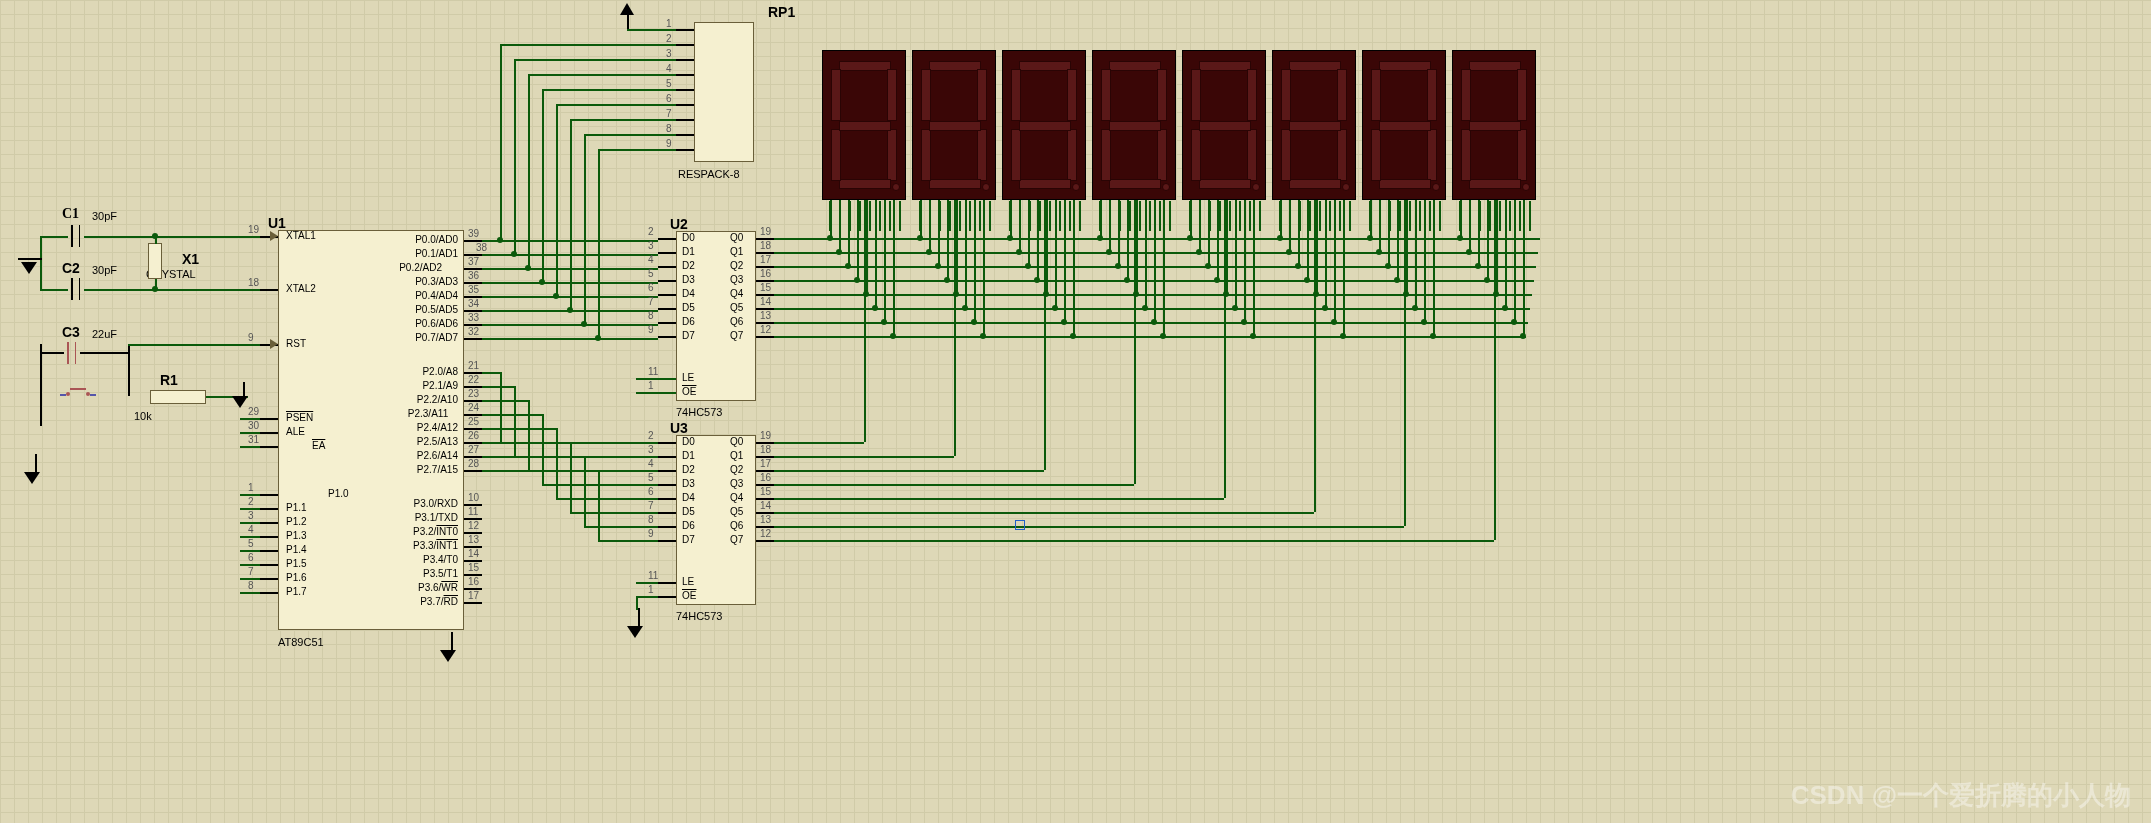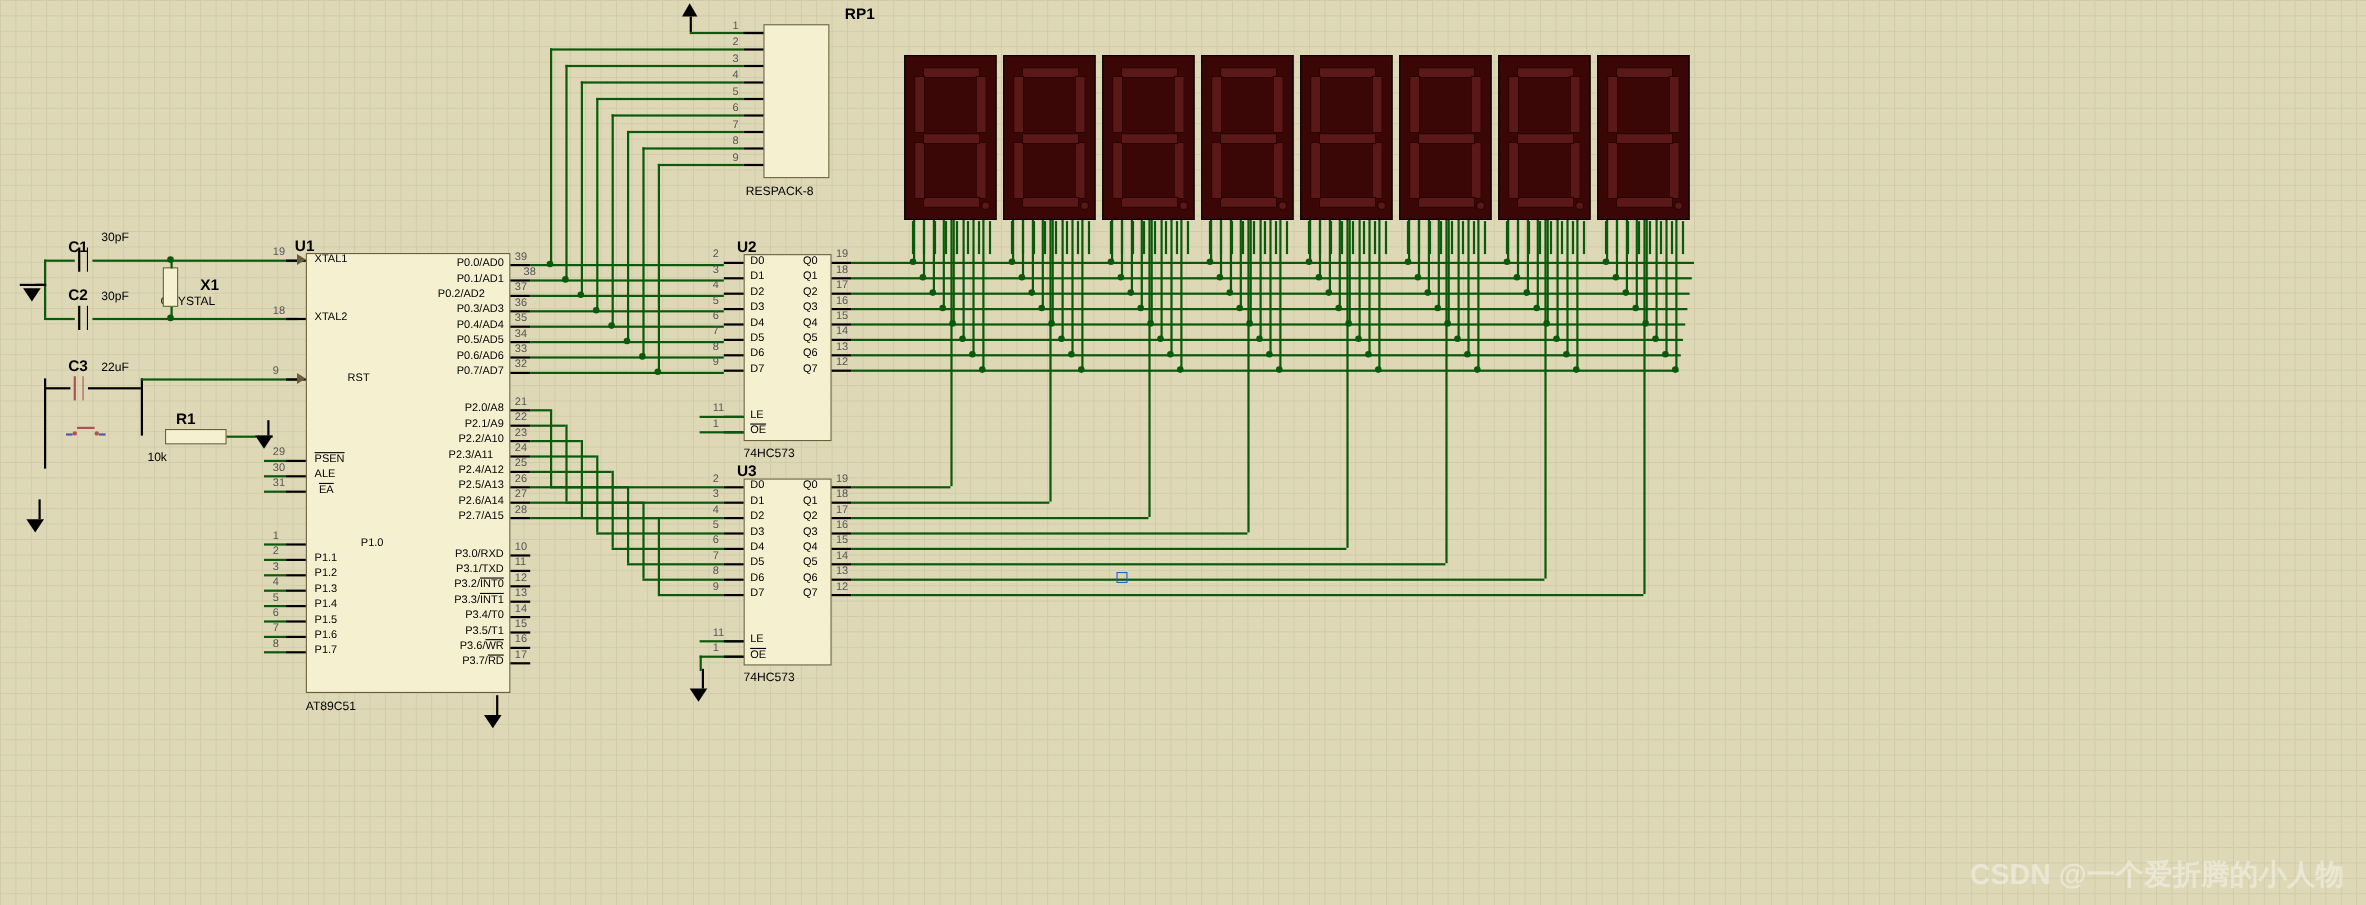--- a/index.html
+++ b/index.html
@@ -70,21 +70,21 @@
 .cap-sym { position:absolute; }
 .cap-plate { width:1.5px; height:22px; background:#000; display:inline-block; margin:0 3px; }
 .res-sym { position:absolute; width:56px; height:14px; border:1.5px solid #6a5f3a; background:#f5f0d0; }
 .crystal-sym { position:absolute; width:14px; height:36px; border:1.5px solid #6a5f3a; background:#f5f0d0; }
 .overline { text-decoration: overline; }
 .watermark { position:absolute; right:20px; bottom:10px; font-size:26px; color:rgba(255,255,255,0.4); font-weight:bold; }
 </style>
 </head>
 <body>
 
-<div class="comp-label" style="left:62px; top:216px;">C1</div>
+<div class="comp-label" style="left:62px; top:206px;font-family:Liberation Serif, serif;">C1</div>
 <div class="comp-sub" style="left:92px; top:210px;">30pF</div>
 <div class="cap-sym" style="left:68px; top:225px;">
   <span class="cap-plate"></span><span class="cap-plate"></span>
 </div>
 <div class="wire-h" style="left:40px; top:236px; width:28px;"></div>
 <div class="wire-h" style="left:84px; top:236px; width:72px;"></div>
 
 <div class="comp-label" style="left:62px; top:260px;">C2</div>
 <div class="comp-sub" style="left:92px; top:264px;">30pF</div>
 <div class="cap-sym" style="left:68px; top:278px;">
@@ -566,30 +566,30 @@
 <div class="watermark">CSDN @一个爱折腾的小人物</div>
 
 <div class="wire-h" style="left: 260px; top: 236px; width: 18px; background: rgb(0, 0, 0);"></div>
 <div class="pin-num" style="left: 248px; top: 224px;">19</div>
 <div class="pin-text" style="left: 286px; top: 230px;">XTAL1</div>
 <div class="wire-h" style="left: 260px; top: 289px; width: 18px; background: rgb(0, 0, 0);"></div>
 <div class="pin-num" style="left: 248px; top: 277px;">18</div>
 <div class="pin-text" style="left: 286px; top: 283px;">XTAL2</div>
 <div class="wire-h" style="left: 260px; top: 344px; width: 18px; background: rgb(0, 0, 0);"></div>
 <div class="pin-num" style="left: 248px; top: 332px;">9</div>
-<div class="pin-text" style="left: 286px; top: 338px; margin-left: 30px;">RST</div>
+<div class="pin-text" style="left: 286px; top: 338px;">RST</div>
 <div class="wire-h" style="left: 260px; top: 418px; width: 18px; background: rgb(0, 0, 0);"></div>
 <div class="pin-num" style="left: 248px; top: 406px;">29</div>
 <div class="pin-text" style="left: 286px; top: 412px;"><span class="overline">PSEN</span></div>
 <div class="wire-h" style="left: 260px; top: 432px; width: 18px; background: rgb(0, 0, 0);"></div>
 <div class="pin-num" style="left: 248px; top: 420px;">30</div>
 <div class="pin-text" style="left: 286px; top: 426px;">ALE</div>
 <div class="wire-h" style="left: 260px; top: 446px; width: 18px; background: rgb(0, 0, 0);"></div>
 <div class="pin-num" style="left: 248px; top: 434px;">31</div>
-<div class="pin-text" style="left: 268px; top: 440px; padding-left: 22px;"><span class="overline">EA</span></div>
+<div class="pin-text" style="left: 290px; top: 440px; padding-left: 22px;"><span class="overline">EA</span></div>
 <div class="wire-h" style="left: 260px; top: 494px; width: 18px; background: rgb(0, 0, 0);"></div>
 <div class="pin-num" style="left: 248px; top: 482px;">1</div>
 <div class="pin-text" style="left: 286px; top: 488px; padding-left: 42px;">P1.0</div>
 <div class="wire-h" style="left: 260px; top: 508px; width: 18px; background: rgb(0, 0, 0);"></div>
 <div class="pin-num" style="left: 248px; top: 496px;">2</div>
 <div class="pin-text" style="left: 286px; top: 502px;">P1.1</div>
 <div class="wire-h" style="left: 260px; top: 522px; width: 18px; background: rgb(0, 0, 0);"></div>
 <div class="pin-num" style="left: 248px; top: 510px;">3</div>
 <div class="pin-text" style="left: 286px; top: 516px;">P1.2</div>
 <div class="wire-h" style="left: 260px; top: 536px; width: 18px; background: rgb(0, 0, 0);"></div>
@@ -608,21 +608,21 @@
 <div class="pin-num" style="left: 248px; top: 580px;">8</div>
 <div class="pin-text" style="left: 286px; top: 586px;">P1.7</div>
 <div class="wire-h" style="left: 464px; top: 240px; width: 18px; background: rgb(0, 0, 0);"></div>
 <div class="pin-num" style="left: 468px; top: 228px;">39</div>
 <div class="pin-text" style="left: 398px; top: 234px; text-align: right; width: 60px;">P0.0/AD0</div>
 <div class="wire-h" style="left: 464px; top: 254px; width: 18px; background: rgb(0, 0, 0);"></div>
 <div class="pin-num" style="left: 476px; top: 242px;">38</div>
 <div class="pin-text" style="left: 398px; top: 248px; text-align: right; width: 60px;">P0.1/AD1</div>
 <div class="wire-h" style="left: 464px; top: 268px; width: 18px; background: rgb(0, 0, 0);"></div>
 <div class="pin-num" style="left: 468px; top: 256px;">37</div>
-<div class="pin-text" style="left: 398px; top: 262px; text-align: left; width: 60px;">P0.2/AD2</div>
+<div class="pin-text" style="left: 382px; top: 262px; text-align: right; width: 60px;">P0.2/AD2</div>
 <div class="wire-h" style="left: 464px; top: 282px; width: 18px; background: rgb(0, 0, 0);"></div>
 <div class="pin-num" style="left: 468px; top: 270px;">36</div>
 <div class="pin-text" style="left: 398px; top: 276px; text-align: right; width: 60px;">P0.3/AD3</div>
 <div class="wire-h" style="left: 464px; top: 296px; width: 18px; background: rgb(0, 0, 0);"></div>
 <div class="pin-num" style="left: 468px; top: 284px;">35</div>
 <div class="pin-text" style="left: 398px; top: 290px; text-align: right; width: 60px;">P0.4/AD4</div>
 <div class="wire-h" style="left: 464px; top: 310px; width: 18px; background: rgb(0, 0, 0);"></div>
 <div class="pin-num" style="left: 468px; top: 298px;">34</div>
 <div class="pin-text" style="left: 398px; top: 304px; text-align: right; width: 60px;">P0.5/AD5</div>
 <div class="wire-h" style="left: 464px; top: 324px; width: 18px; background: rgb(0, 0, 0);"></div>

